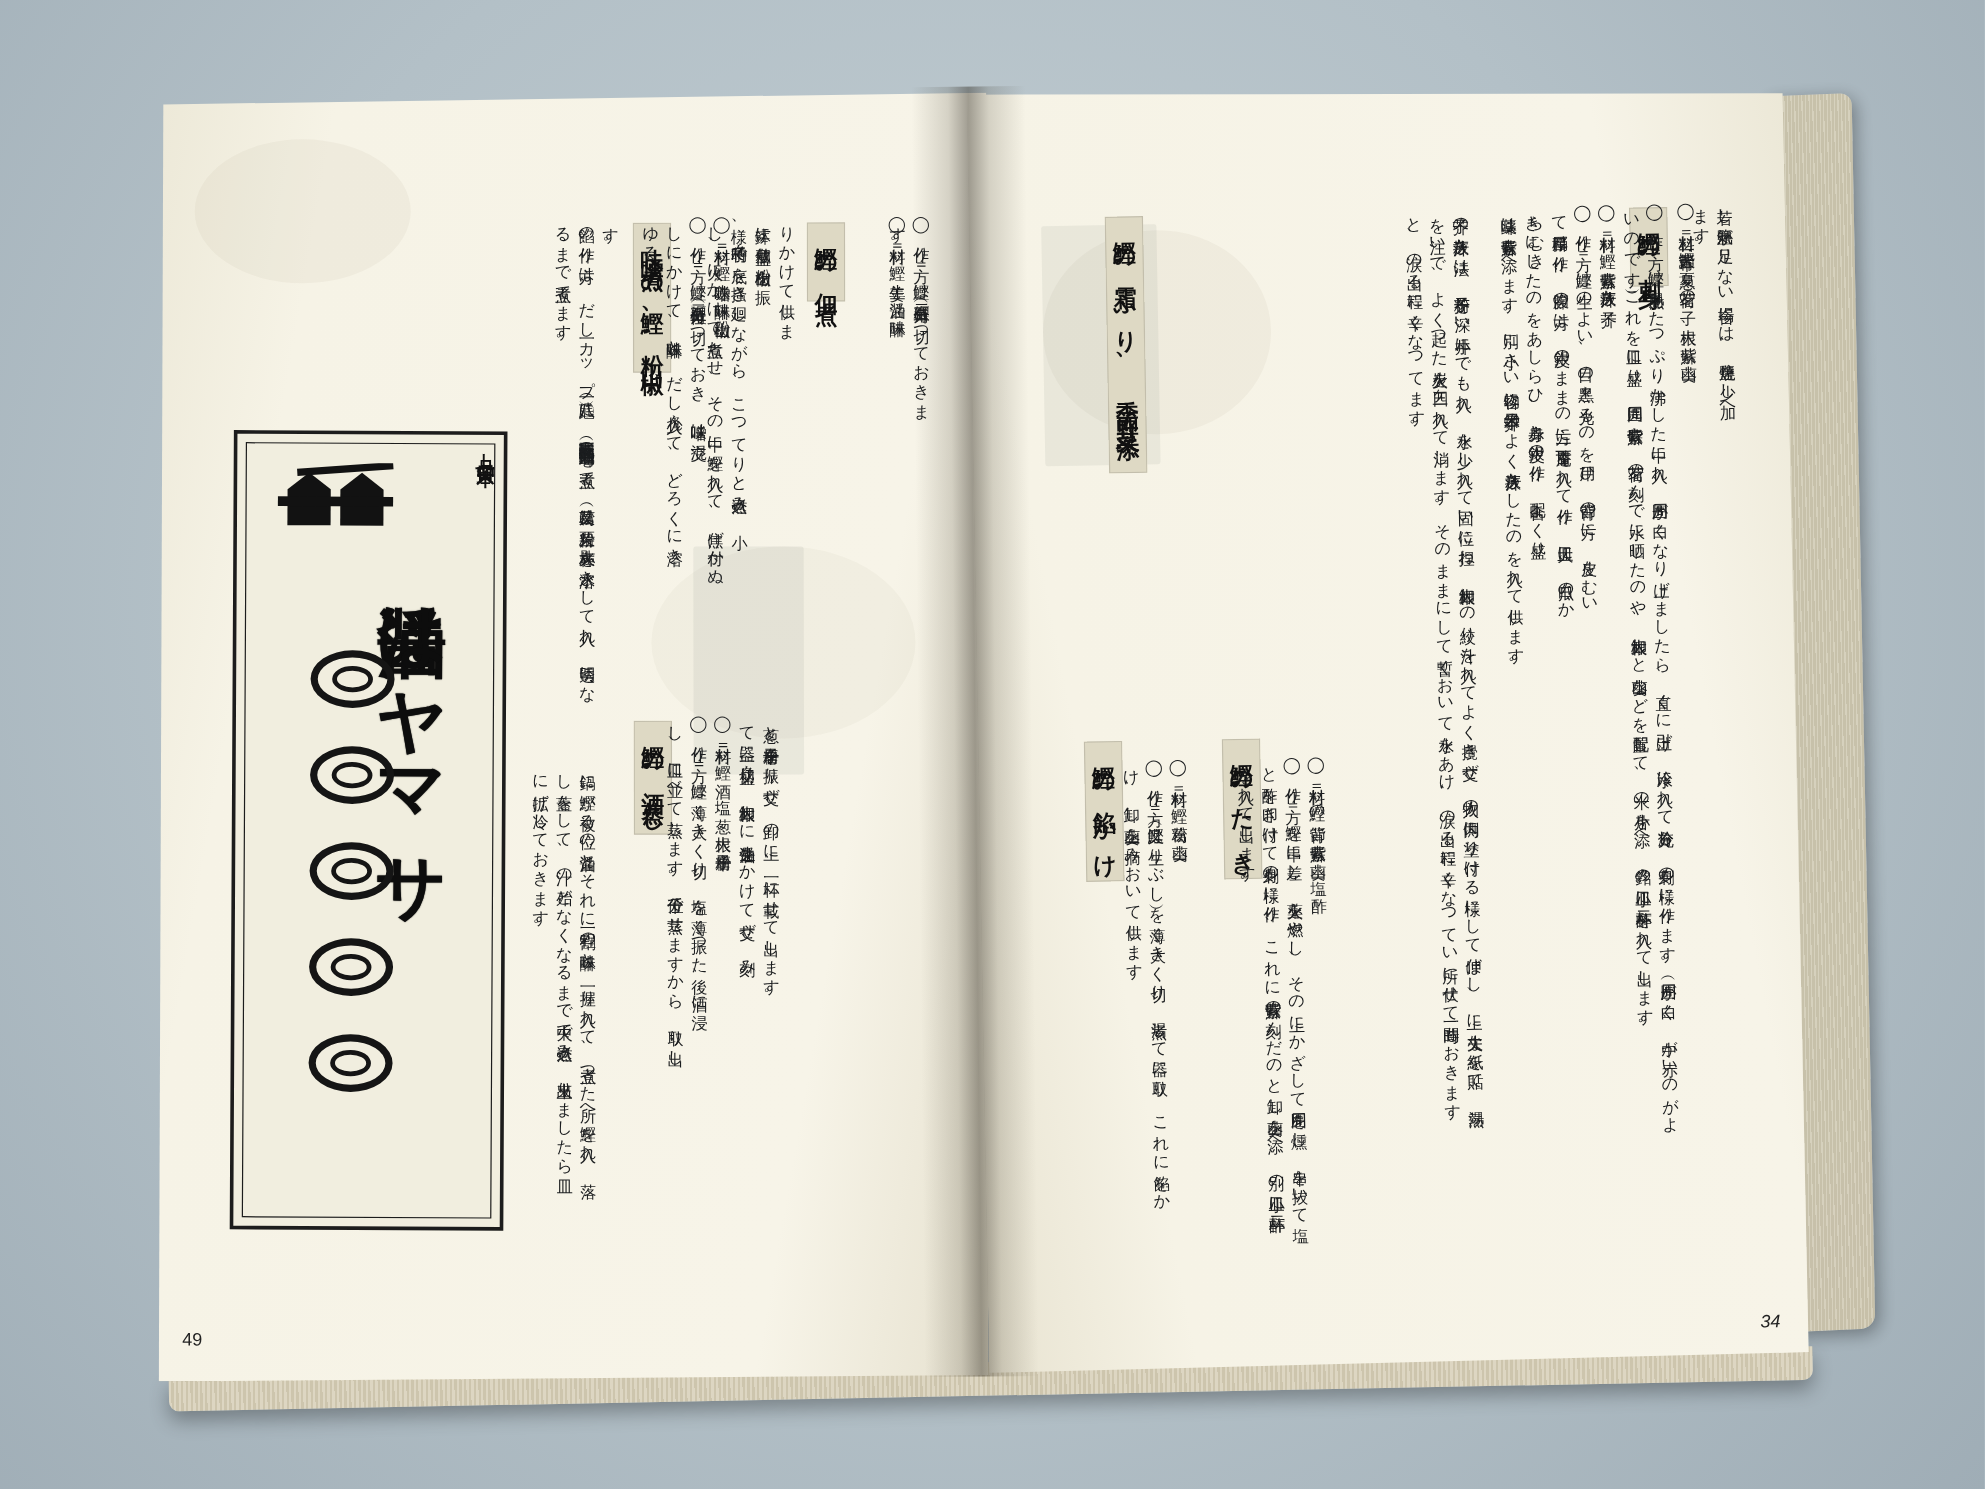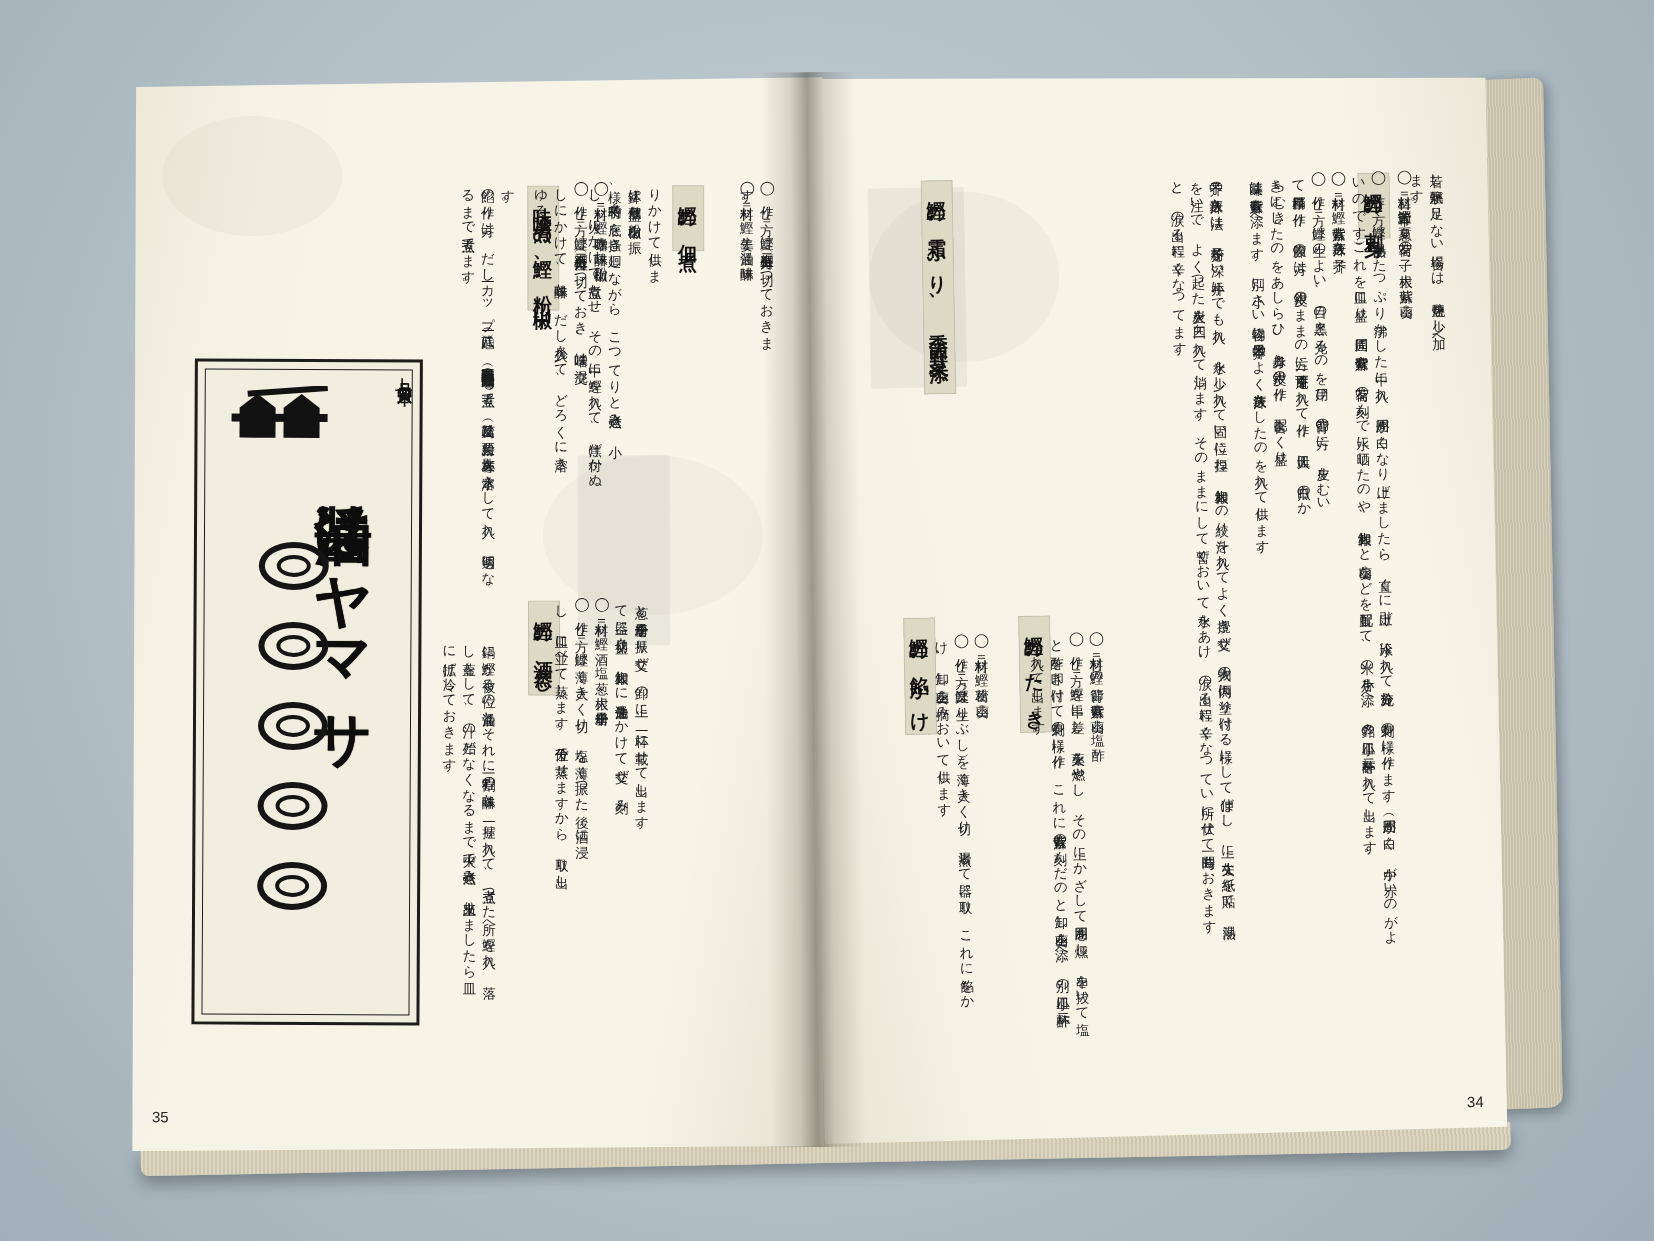--- a/index.html
+++ b/index.html
@@ -211,21 +211,21 @@
 
         <div id="ad-main">醤油はヤマサ</div>
 
         <div class="ring" style="top:180px;"></div>
         <div class="ring" style="top:260px;"></div>
         <div class="ring" style="top:340px;"></div>
         <div class="ring" style="top:420px;"></div>
         <div class="ring" style="top:500px;"></div>
       </div>
 
-      <div class="pageno" style="left:28px;bottom:26px;">35</div>
+      <div class="pageno" style="left:28px;bottom:26px;">49</div>
     </div>
 
     <div class="page" id="page-right">
 
       <div class="stain" style="left:60px;top:120px;width:190px;height:170px;background:rgba(150,145,120,.07);"></div>
       <div class="ghost" style="left:60px;top:115px;width:96px;height:200px;"></div>
 
       <div class="heading" style="right:108px;top:108px;">鰹の刺身</div>
       <div class="heading" style="right:545px;top:108px;">鰹の霜ふり、季節野菜添へ</div>
       <div class="heading" style="right:455px;top:545px;">鰹のたゝき</div>
@@ -241,18 +241,18 @@
 
       <div class="col" style="right:84px;top:104px;height:310px;">◯材料＝鰹背節一本、夏葱、茗荷の子、大根、紫蘇、山葵</div>
       <div class="col" style="right:110px;top:104px;height:780px;">◯作り方＝鰹は熱湯をたつぷり沸かした中に入れ、周囲が白くなり上げましたら、直ぐに引上げ、冷水に入れて充分冷し、刺身の様に作ります。（周囲が白く、中が赤いのがよいのです）これを皿に盛り、周囲に青紫蘇や、茗荷の刻んで水に晒したのや、大根卸しと山葵などを配置して、米の小片を添へ、銘々の小皿に二杯酢を入れて出します。</div>
 
       <div class="col" style="right:400px;top:560px;height:300px;">◯材料＝鰹の背節、青紫蘇、山葵、塩、酢</div>
       <div class="col" style="right:420px;top:560px;height:390px;">◯作り方＝鰹を串に差し、薬火を燃やし、その上にかざして周囲を燻し、串を抜いて塩と酢を叩き付けて刺身の様に作り、これに青紫蘇の刻んだのと卸し山葵を添へ、別の小皿に二杯酢を入れて出します。</div>
 
       <div class="col" style="right:515px;top:560px;height:230px;">◯材料＝鰹、葛粉、山葵</div>
       <div class="col" style="right:535px;top:560px;height:390px;">◯作り方＝鰹（又は生りぶし）を薄く大きく切り、湯煮して器に取り、これに餡をかけ、卸し山葵を一摘みおいて供します</div>
 
-      <div class="pageno" style="right:30px;bottom:28px;">34</div>
+      <div class="pageno" style="right:30px;bottom:28px;font-style:italic;">34</div>
     </div>
 
     <div id="gutter"></div>
   </div>
 </div>
 
 </body></html>

